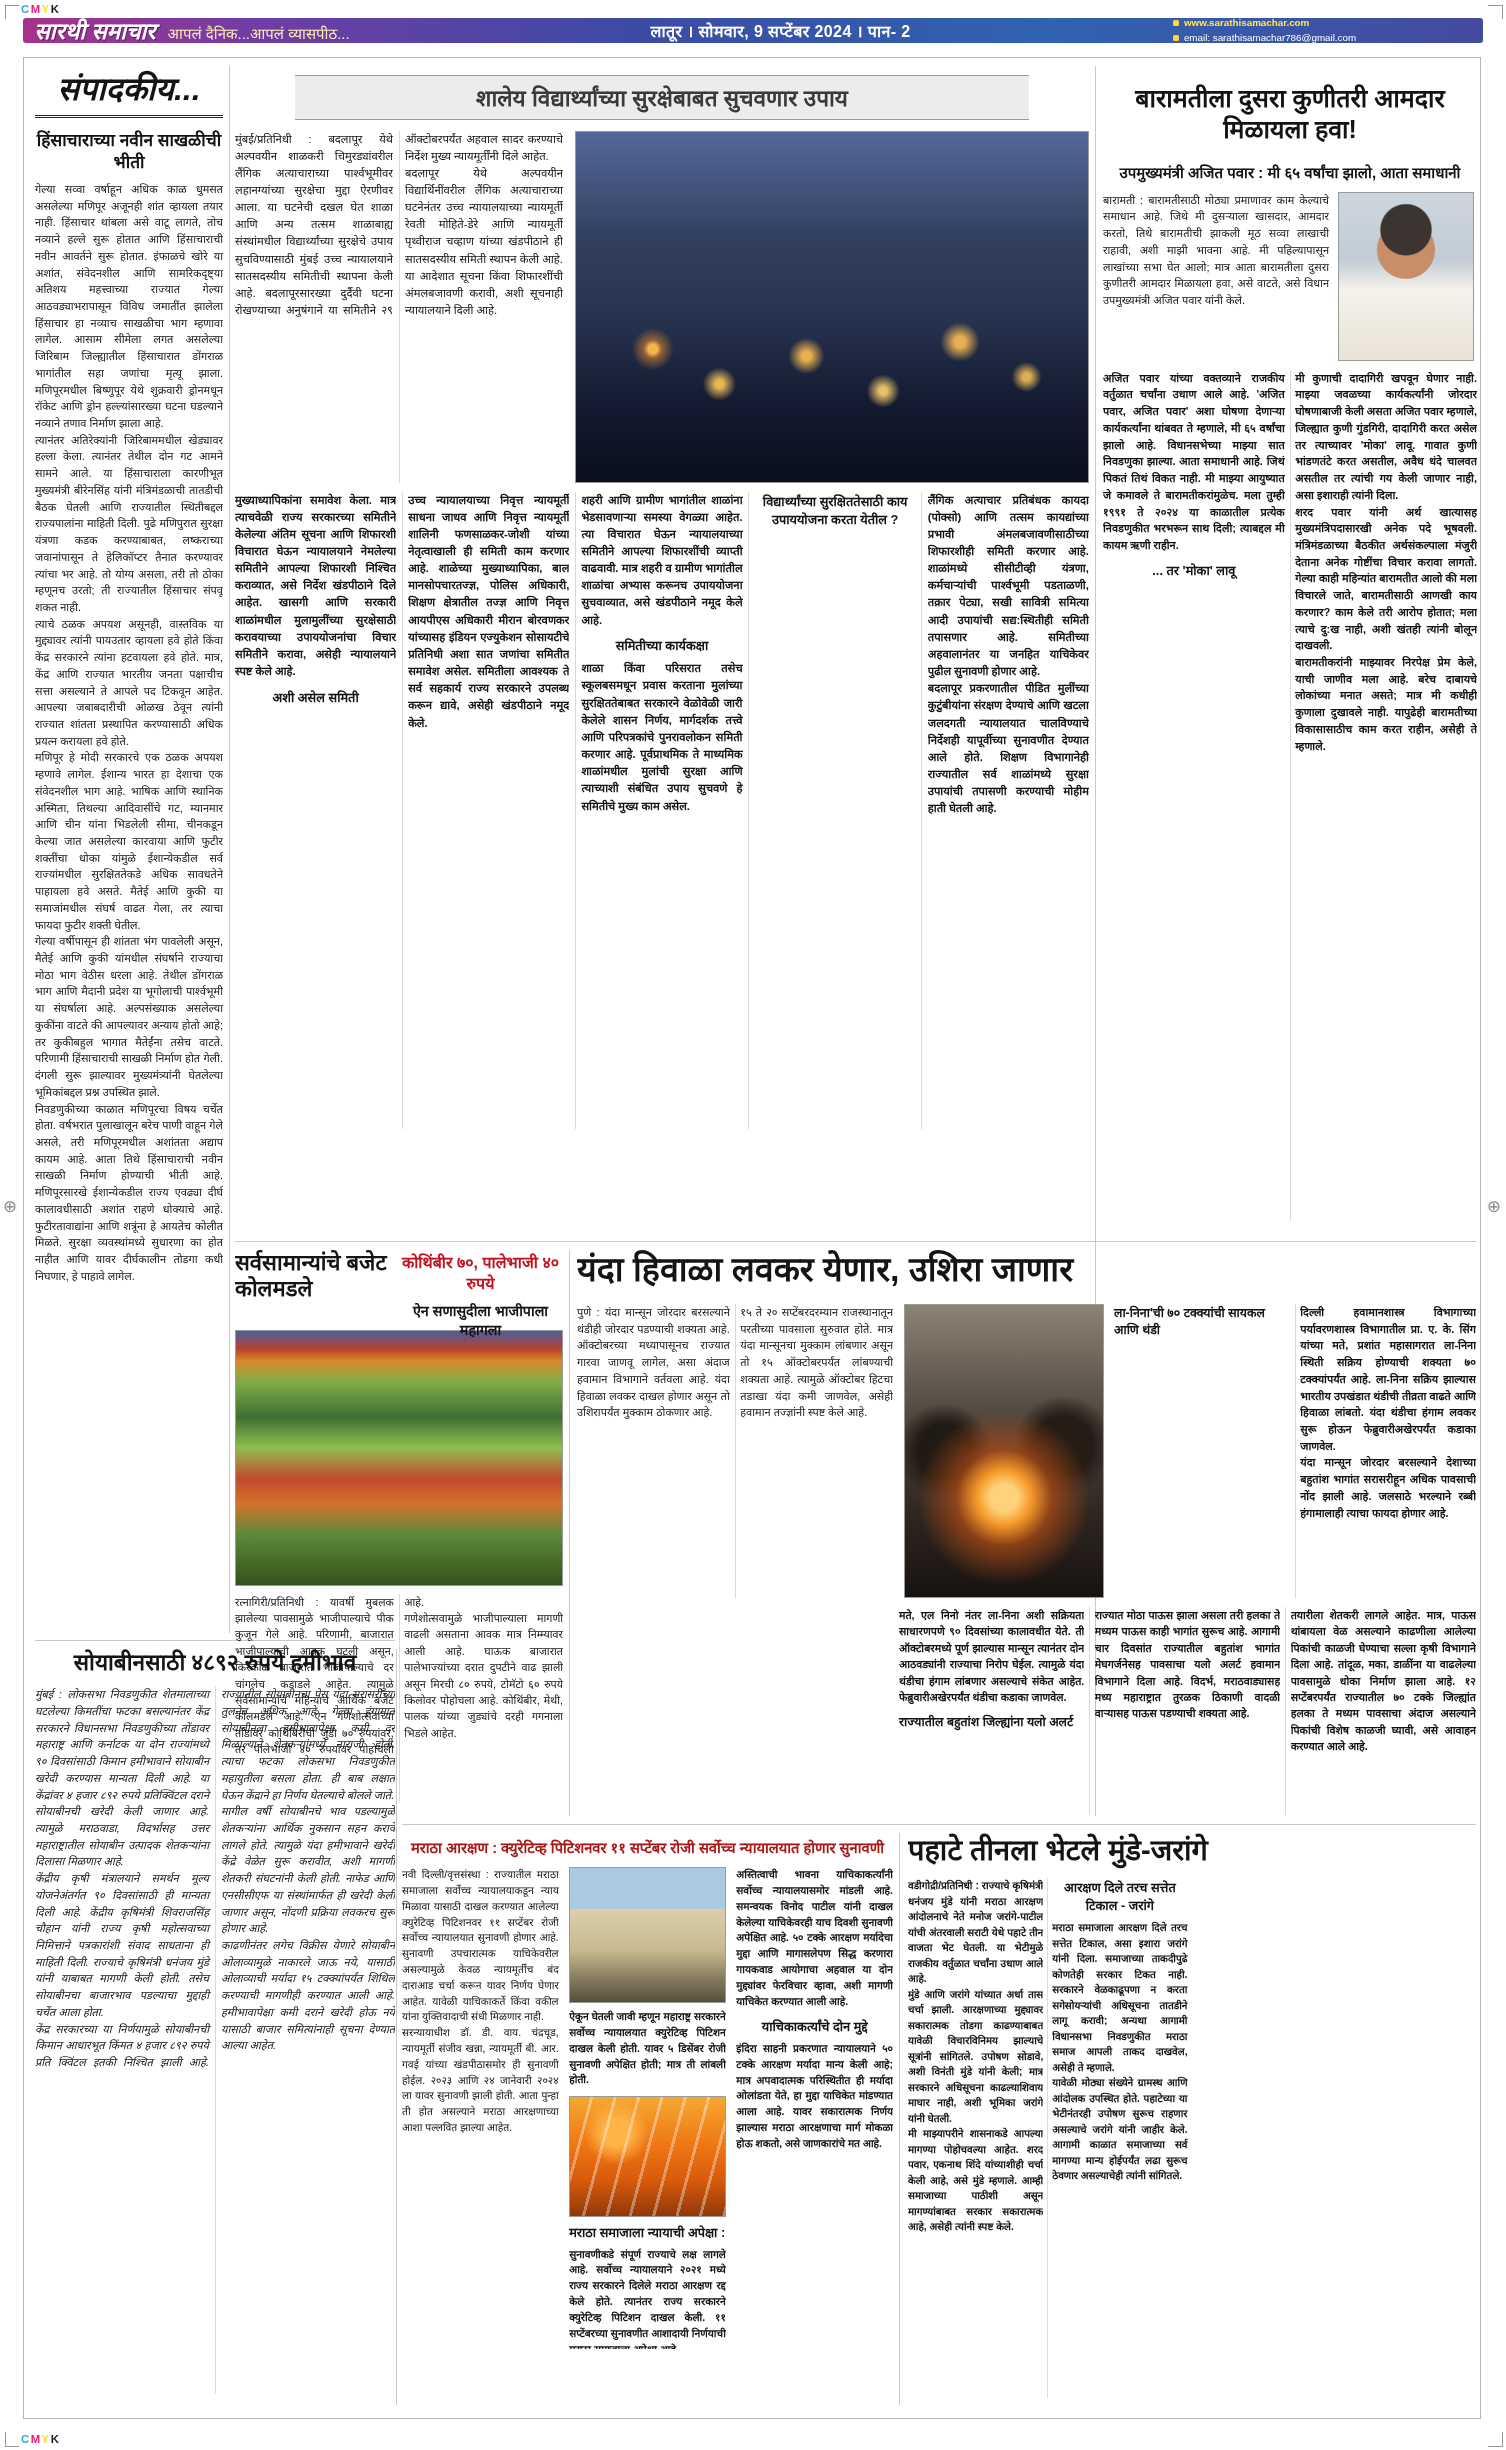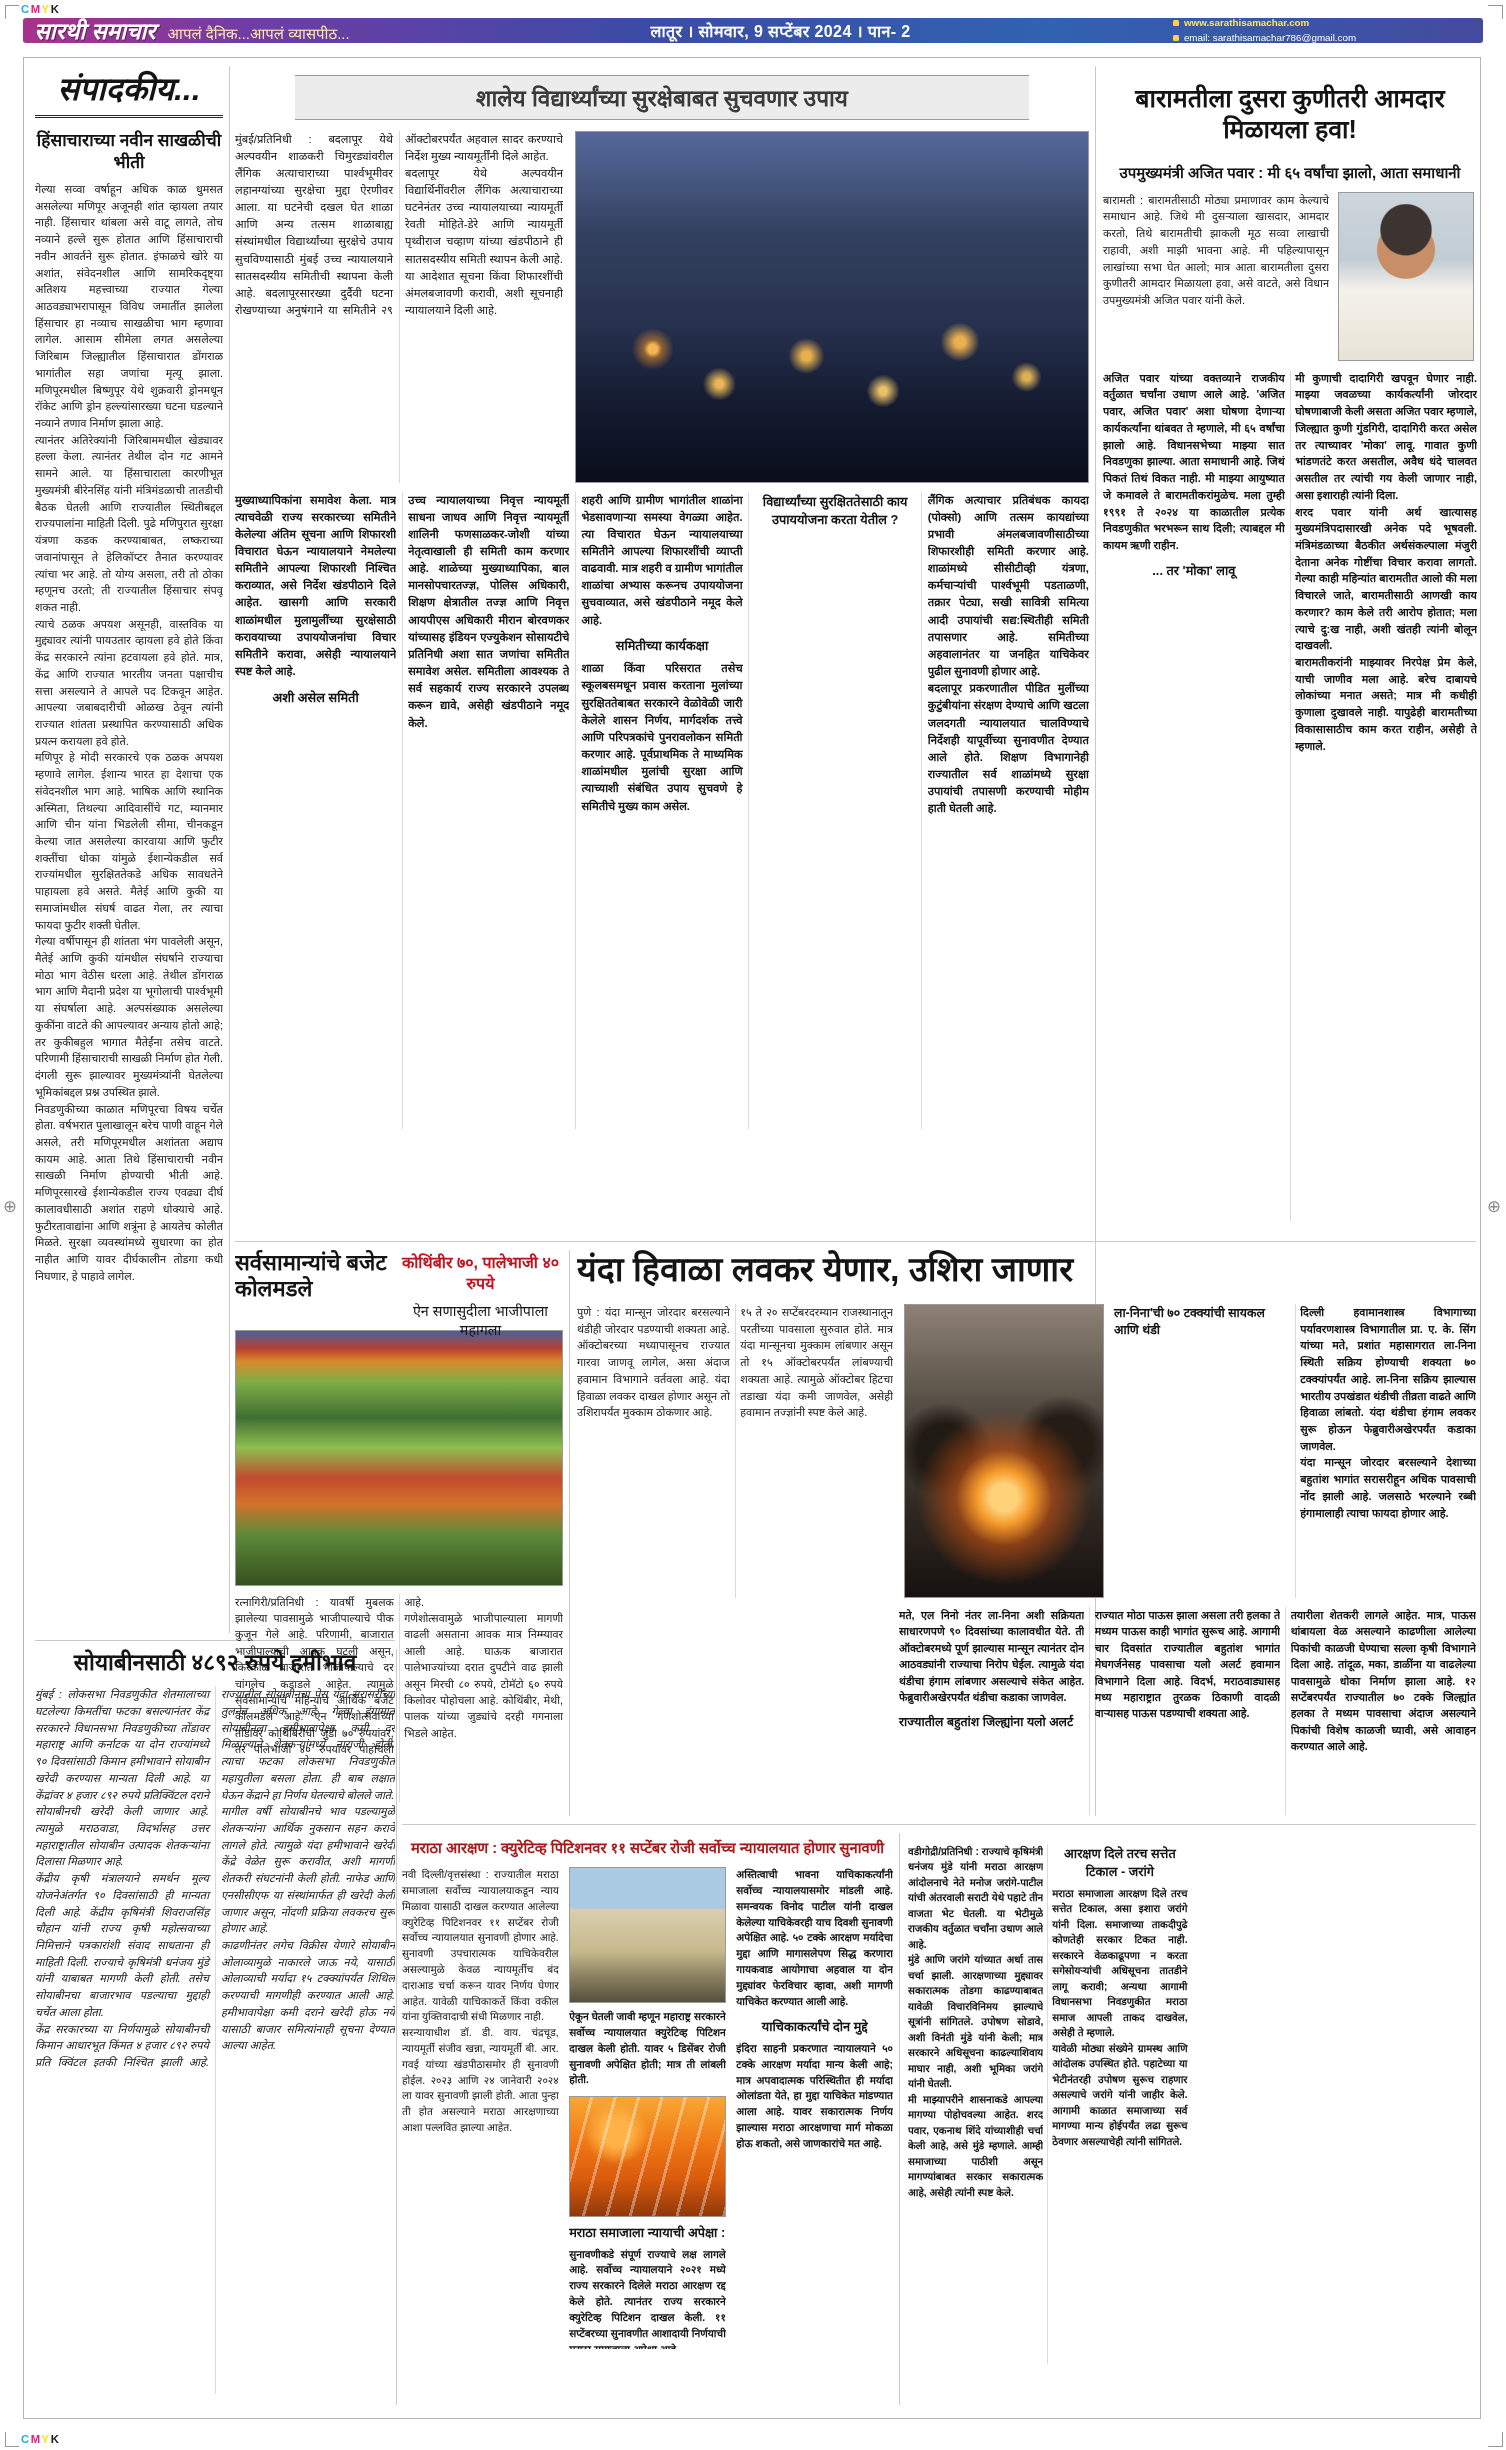--- a/index.html
+++ b/index.html
@@ -91,21 +91,21 @@
   .pawar-zoneA{margin-top:9px;display:flex;gap:9px;height:169px;}
   .pawar-lead{width:226px;font-size:11px;height:169px;}
   .pawar-zoneB{margin-top:9px;height:851px;columns:2;column-gap:10.5px;column-rule:0.8px solid #d9d9d9;font-size:11px;}
 
   
   .budget{position:absolute;left:235px;top:1250px;width:328px;height:566px;overflow:hidden;}
   .budget-top{display:flex;gap:9px;height:80px;}
   .budget-head{width:154px;font-size:22px;line-height:1.2;font-weight:bold;}
   .budget-right{flex:1;text-align:center;}
   .price{color:#c01420;font-size:16px;font-weight:bold;margin-top:3px;line-height:1.3;}
-  .fest{font-size:14.3px;font-weight:normal;margin-top:7.5px;line-height:1.3;}
+  .fest{font-size:14.3px;font-weight:bold;margin-top:7.5px;line-height:1.3;}
   .budget-body{margin-top:7.5px;height:208px;columns:2;column-gap:10.5px;column-rule:0.8px solid #d9d9d9;font-size:10.8px;}
 
   
   .winter{position:absolute;left:577px;top:1250px;width:899px;height:566px;overflow:hidden;}
   .winter-head{position:absolute;left:0;top:0;width:520px;font-size:34px;font-weight:bold;line-height:1.15;}
   .winter-zoneA{position:absolute;left:0;top:54px;width:899px;height:294px;display:flex;gap:10.5px;}
   .w-colsA{width:316px;columns:2;column-gap:10.5px;column-rule:0.8px solid #d9d9d9;height:294px;font-size:11px;}
   .w-colsB{flex:1;columns:2;column-gap:10.5px;column-rule:0.8px solid #d9d9d9;height:294px;font-size:11px;}
   .winter-zoneB{position:absolute;left:322px;top:357px;width:577px;height:208px;columns:3;column-gap:10.5px;
                 column-rule:0.8px solid #d9d9d9;font-size:10.8px;}
@@ -278,20 +278,21 @@
       </div>
       <div class="mar-col">
         <p class="para jbody" style="font-size:10.4px;">अस्तित्वाची भावना याचिकाकर्त्यांनी सर्वोच्च न्यायालयासमोर मांडली आहे. समन्वयक विनोद पाटील यांनी दाखल केलेल्या याचिकेवरही याच दिवशी सुनावणी अपेक्षित आहे. ५० टक्के आरक्षण मर्यादेचा मुद्दा आणि मागासलेपण सिद्ध करणारा गायकवाड आयोगाचा अहवाल या दोन मुद्द्यांवर फेरविचार व्हावा, अशी मागणी याचिकेत करण्यात आली आहे.</p>
         <div class="sub-inline">याचिकाकर्त्यांचे दोन मुद्दे</div>
         <p class="para jbody" style="font-size:10.4px;">इंदिरा साहनी प्रकरणात न्यायालयाने ५० टक्के आरक्षण मर्यादा मान्य केली आहे; मात्र अपवादात्मक परिस्थितीत ही मर्यादा ओलांडता येते, हा मुद्दा याचिकेत मांडण्यात आला आहे. यावर सकारात्मक निर्णय झाल्यास मराठा आरक्षणाचा मार्ग मोकळा होऊ शकतो, असे जाणकारांचे मत आहे.</p>
       </div>
     </div>
   </section>
 
   <section class="munde">
+    <h2 class="munde-head" style="margin:0;">पहाटे तीनला भेटले मुंडे-जरांगे</h2>
     <div class="munde-body">
       <p class="para jbody" style="font-size:10.2px;">वडीगोद्री/प्रतिनिधी : राज्याचे कृषिमंत्री धनंजय मुंडे यांनी मराठा आरक्षण आंदोलनाचे नेते मनोज जरांगे-पाटील यांची अंतरवाली सराटी येथे पहाटे तीन वाजता भेट घेतली. या भेटीमुळे राजकीय वर्तुळात चर्चांना उधाण आले आहे.
 मुंडे आणि जरांगे यांच्यात अर्धा तास चर्चा झाली. आरक्षणाच्या मुद्द्यावर सकारात्मक तोडगा काढण्याबाबत यावेळी विचारविनिमय झाल्याचे सूत्रांनी सांगितले. उपोषण सोडावे, अशी विनंती मुंडे यांनी केली; मात्र सरकारने अधिसूचना काढल्याशिवाय माघार नाही, अशी भूमिका जरांगे यांनी घेतली.
 मी माझ्यापरीने शासनाकडे आपल्या मागण्या पोहोचवल्या आहेत. शरद पवार, एकनाथ शिंदे यांच्याशीही चर्चा केली आहे, असे मुंडे म्हणाले. आम्ही समाजाच्या पाठीशी असून मागण्यांबाबत सरकार सकारात्मक आहे, असेही त्यांनी स्पष्ट केले.</p>
       <div class="sub-inline">आरक्षण दिले तरच सत्तेत टिकाल - जरांगे</div>
       <p class="para jbody" style="font-size:10.2px;">मराठा समाजाला आरक्षण दिले तरच सत्तेत टिकाल, असा इशारा जरांगे यांनी दिला. समाजाच्या ताकदीपुढे कोणतेही सरकार टिकत नाही. सरकारने वेळकाढूपणा न करता सगेसोयऱ्यांची अधिसूचना तातडीने लागू करावी; अन्यथा आगामी विधानसभा निवडणुकीत मराठा समाज आपली ताकद दाखवेल, असेही ते म्हणाले.
 यावेळी मोठ्या संख्येने ग्रामस्थ आणि आंदोलक उपस्थित होते. पहाटेच्या या भेटीनंतरही उपोषण सुरूच राहणार असल्याचे जरांगे यांनी जाहीर केले. आगामी काळात समाजाच्या सर्व मागण्या मान्य होईपर्यंत लढा सुरूच ठेवणार असल्याचेही त्यांनी सांगितले.</p>
     </div>
   </section>
 

